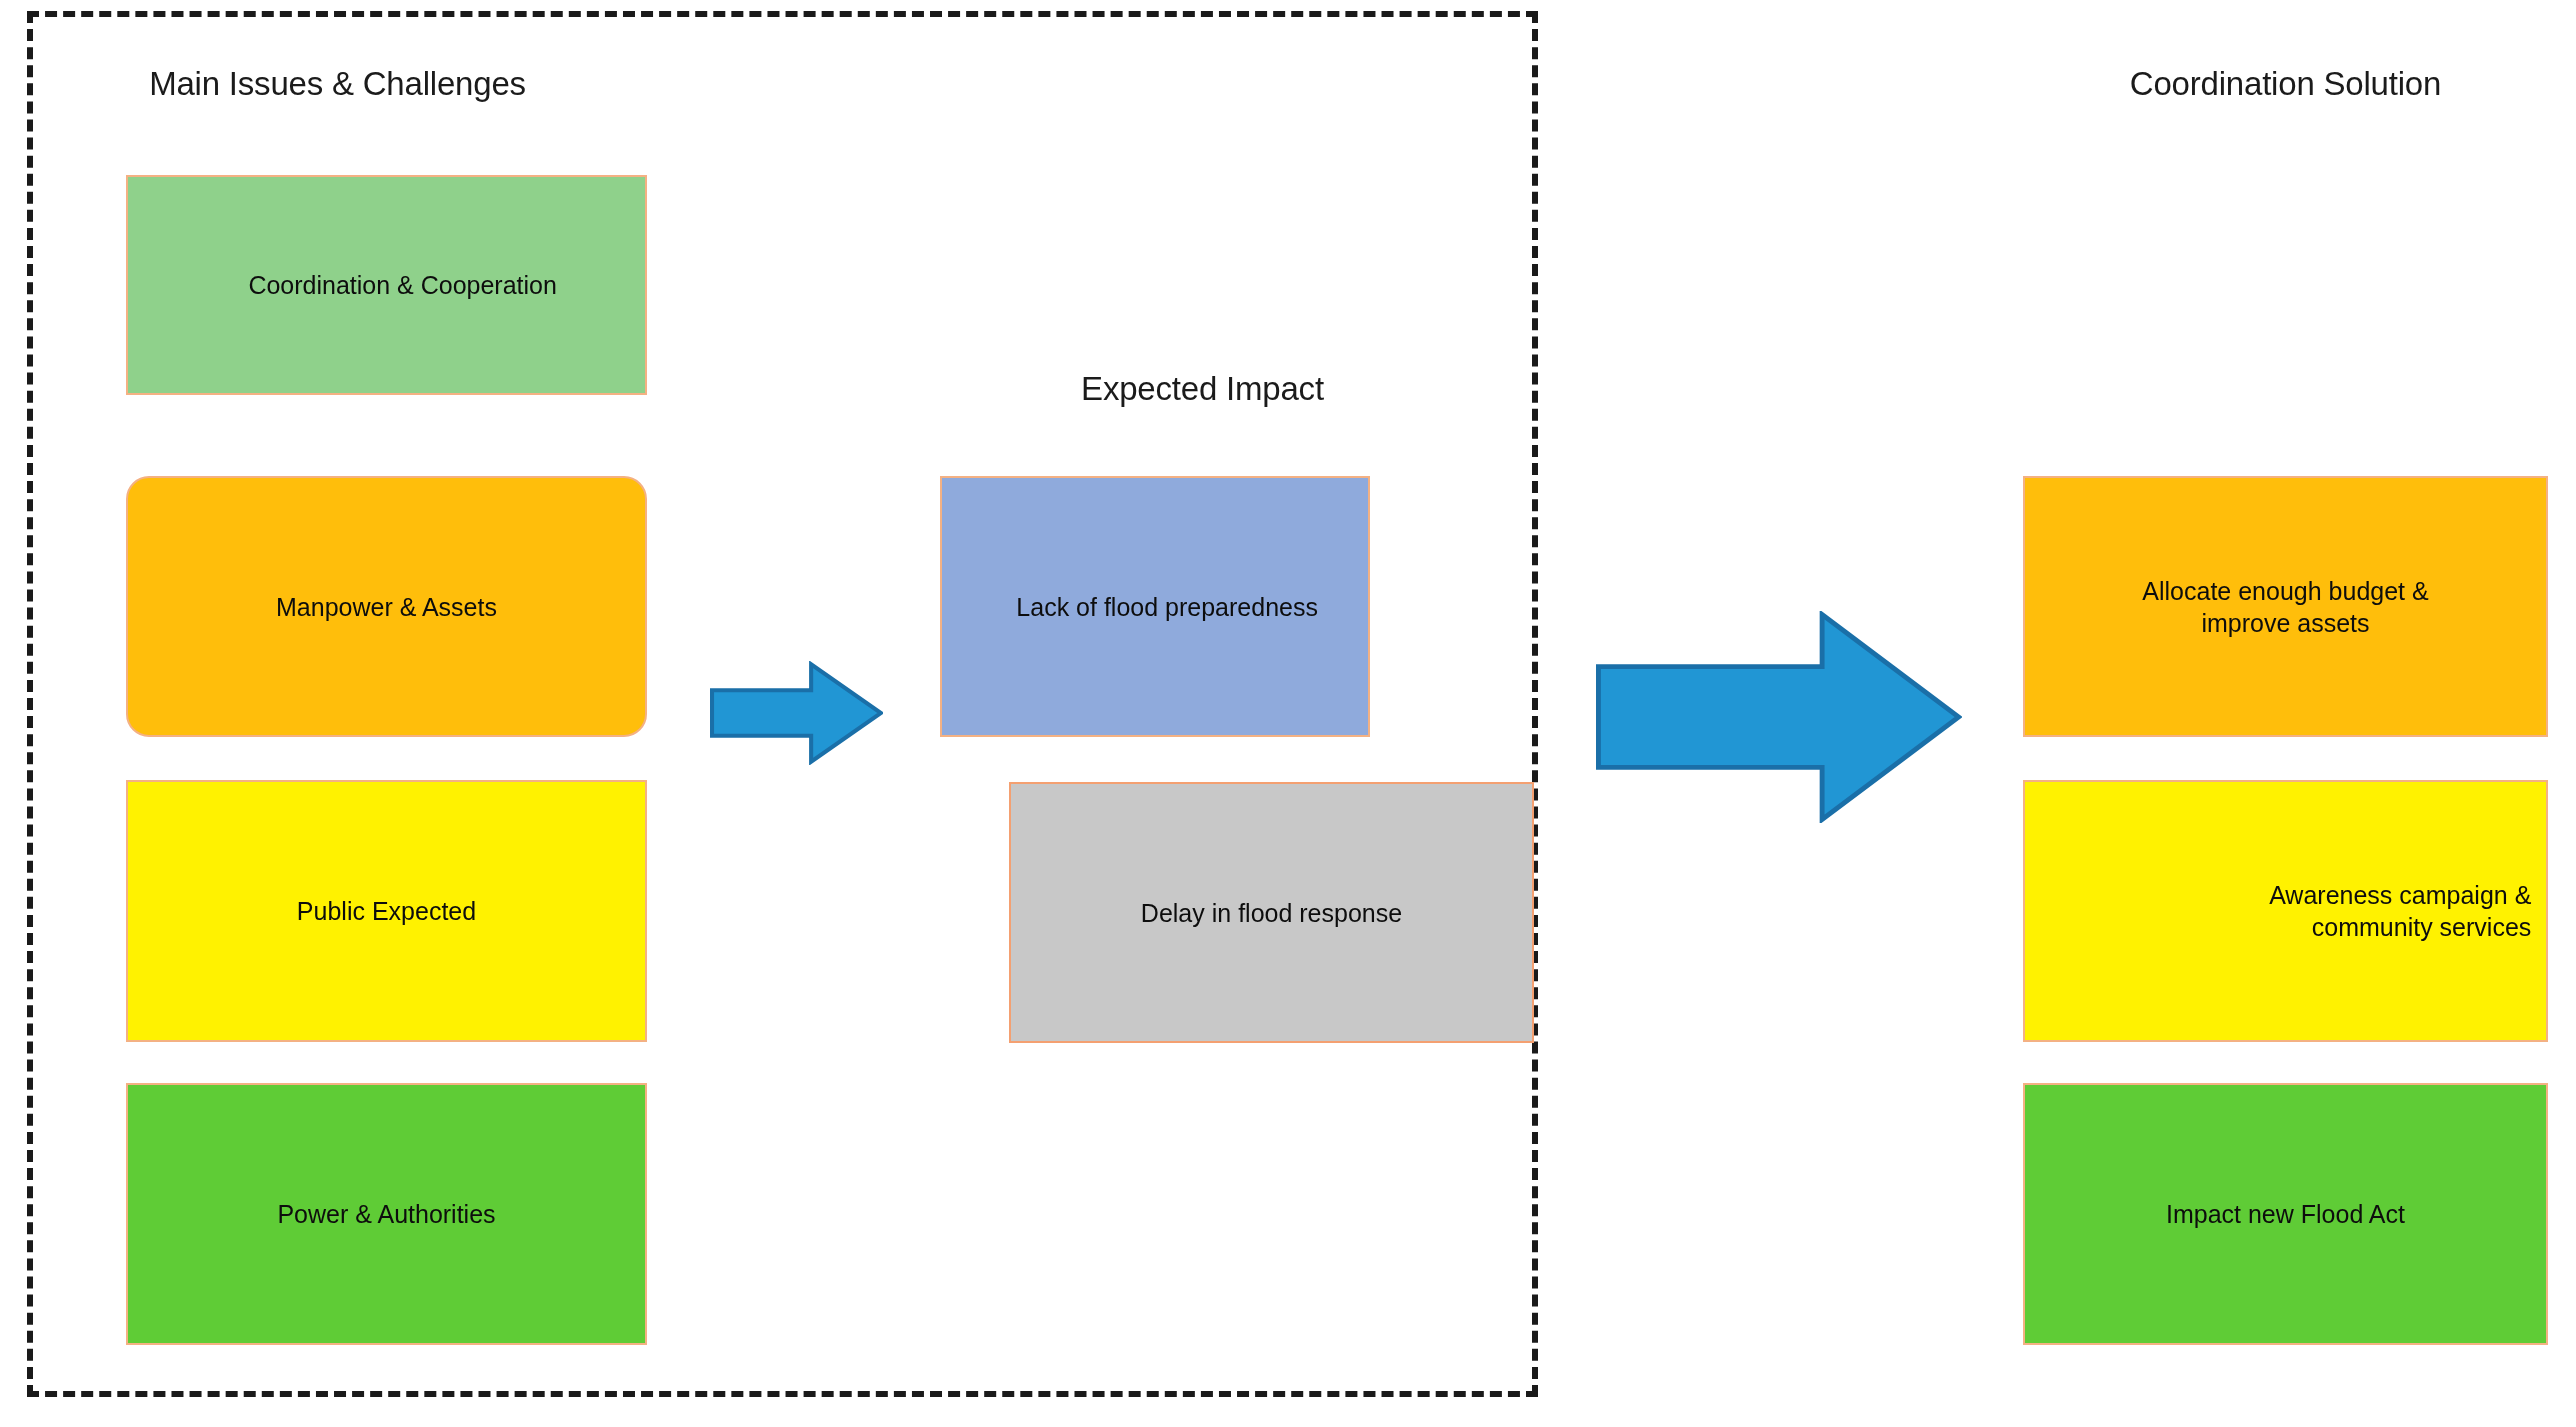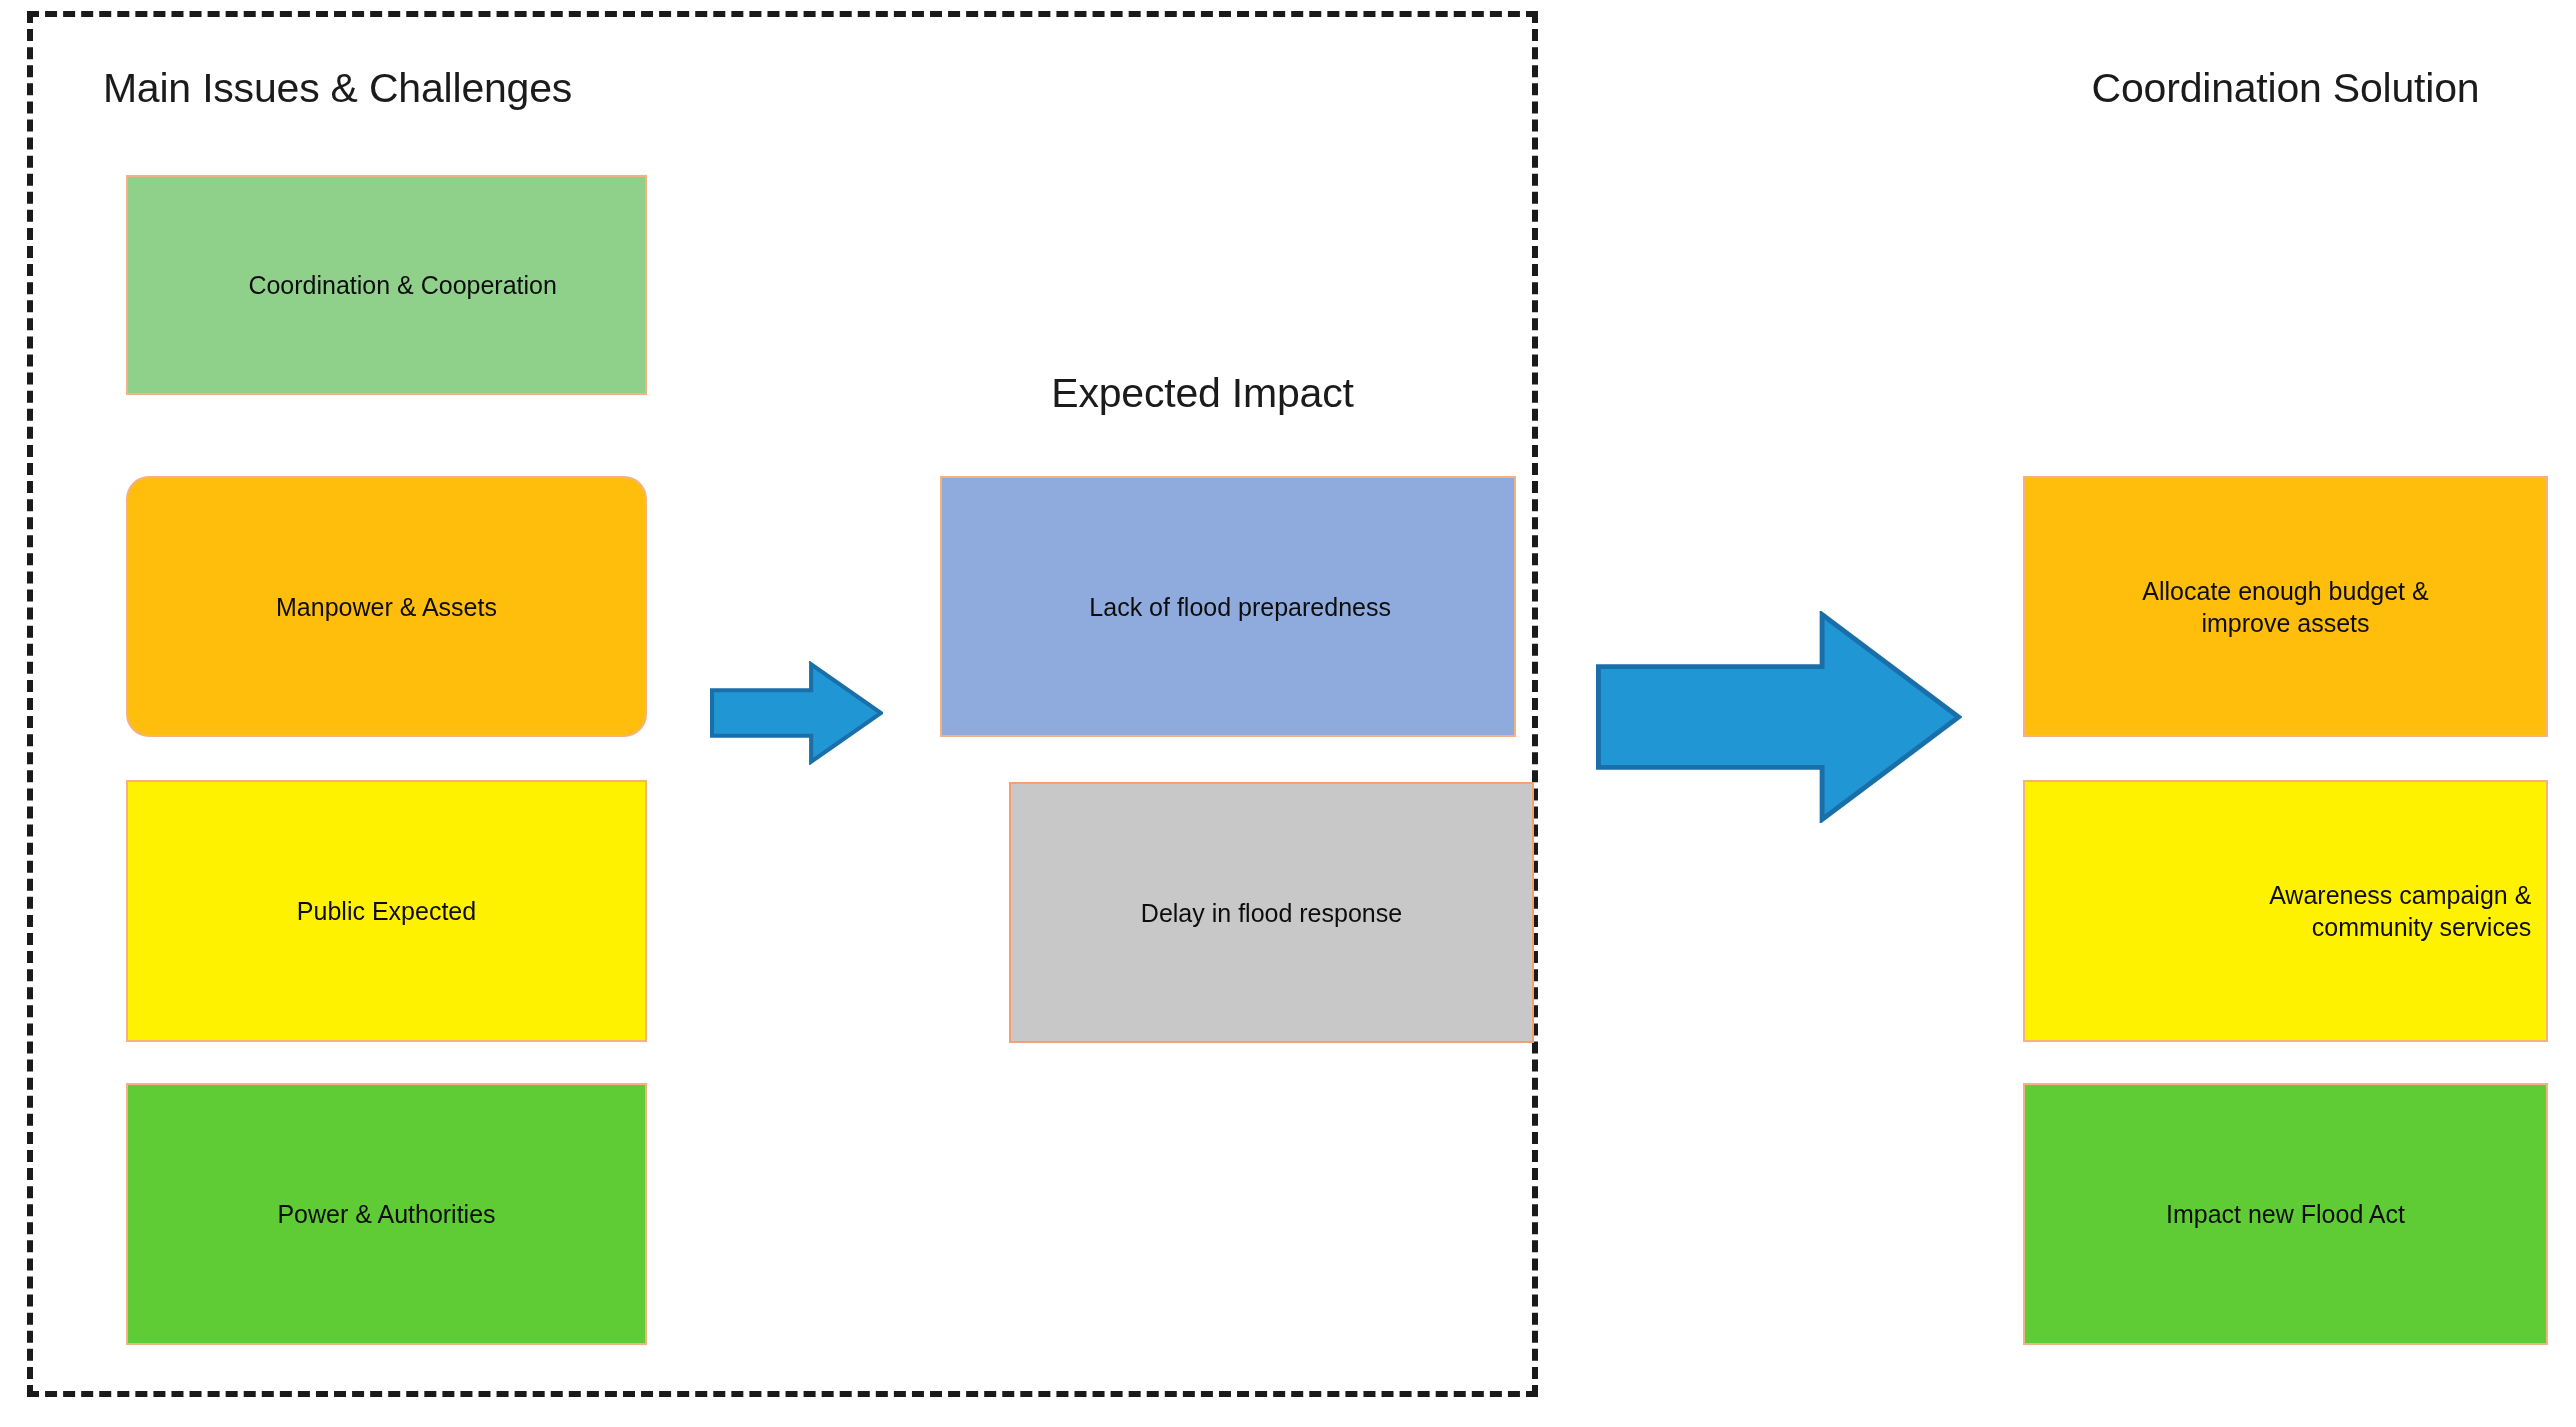--- a/index.html
+++ b/index.html
@@ -26,21 +26,21 @@
     width: 1511px;
     height: 1386px;
     box-sizing: border-box;
     border: 6.5px dashed #1a1a1a;
   }
 
   
   .col-heading {
     position: absolute;
     font-family: "Liberation Sans", sans-serif;
-    font-size: 41px;
+    font-size: 33px;
     font-weight: 400;
     color: #1b1b1b;
     letter-spacing: -0.2px;
     white-space: nowrap;
     text-align: center;
   }
 
   
   .node {
     position: absolute;
@@ -93,21 +93,21 @@
   </div>
 
   <div class="arrow" style="left:710px; top:661px; width:173px; height:104px;">
     <svg width="173" height="104" viewBox="0 0 212 128" xmlns="http://www.w3.org/2000/svg">
       <polygon points="2,36 124,36 124,4 210,64 124,124 124,92 2,92" fill="#2196d4" stroke="#1a6fa8" stroke-width="5" stroke-linejoin="miter"></polygon>
     </svg>
   </div>
 
   <div class="col-heading" style="left:940px; top:370px; width:525px;">Expected Impact</div>
 
-  <div class="node" style="left:940px; top:476px; width:576px; height:261px; background:#8faadc;padding-left:39px;">
+  <div class="node" style="left:940px; top:476px; width:430px; height:261px; background:#8faadc;padding-left:39px;">
     <span class="node-text">Lack of flood preparedness</span>
   </div>
 
   <div class="node" style="left:980px; top:782px; width:525px; height:261px; background:#c8c8c8; border-color:#f4a071;margin-left:29px;">
     <span class="node-text">Delay in flood response</span>
   </div>
 
   <div class="arrow" style="left:1596px; top:611px; width:366px; height:212px;">
     <svg width="366" height="212" viewBox="0 0 450 260" xmlns="http://www.w3.org/2000/svg">
       <polygon points="3,68 278,68 278,4 446,130 278,256 278,192 3,192" fill="#2196d4" stroke="#1a6fa8" stroke-width="6" stroke-linejoin="miter"></polygon>

